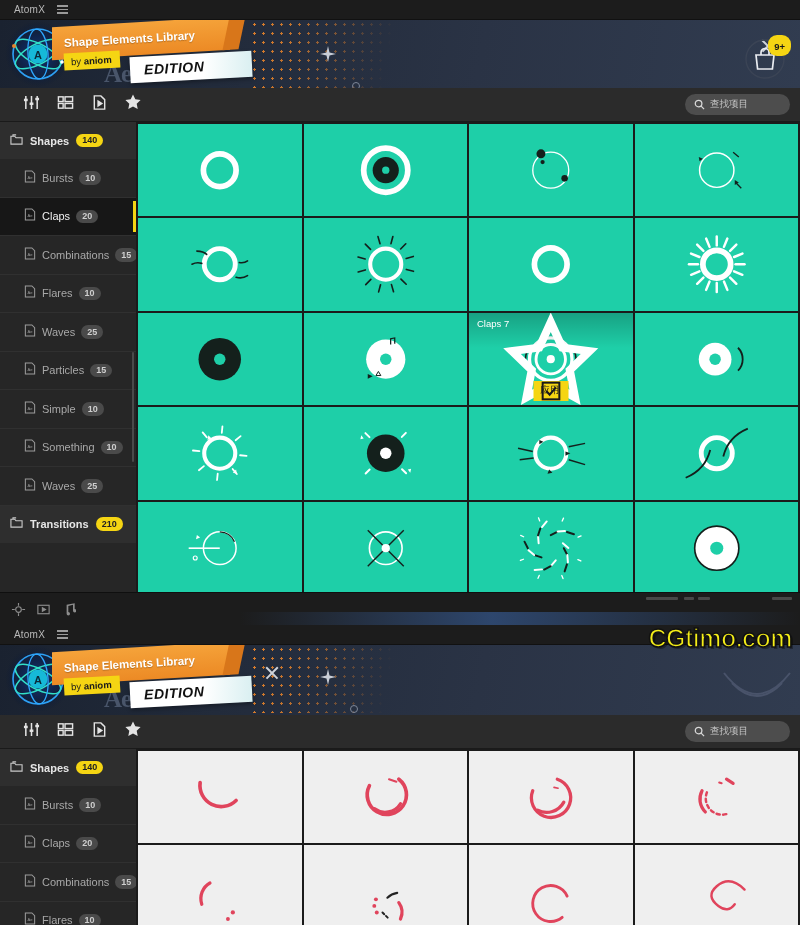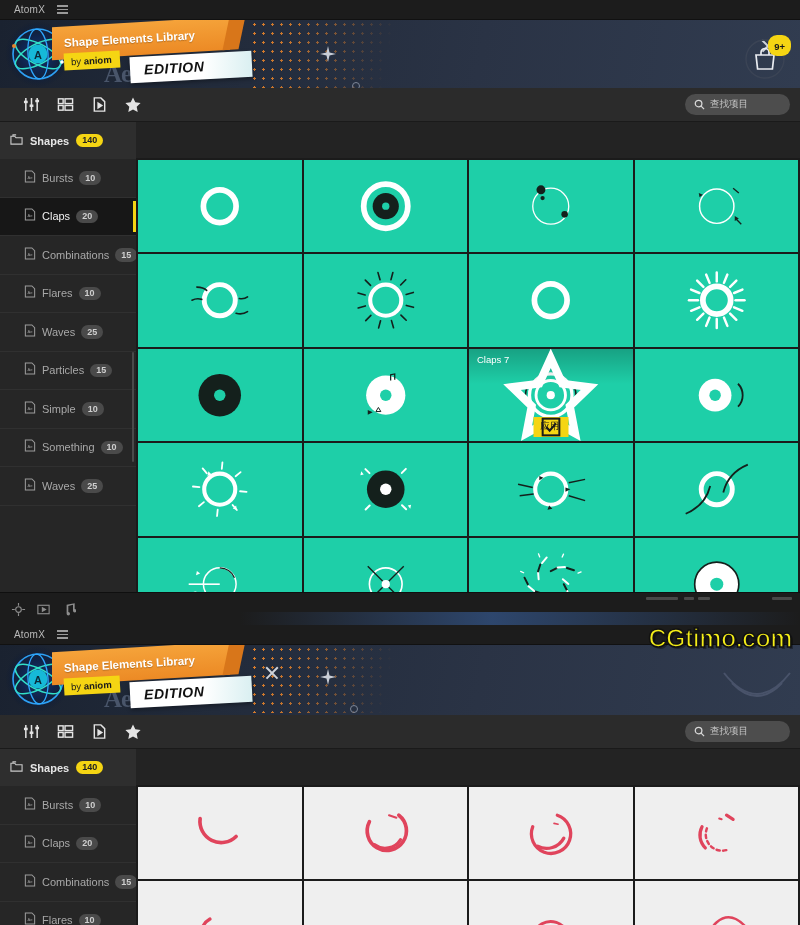--- a/index.html
+++ b/index.html
@@ -55,21 +55,21 @@
      background:linear-gradient(95deg,#ffffff 60%,#d9eff1 100%); transform:rotate(-3deg);
      box-shadow:0 2px 4px rgba(0,0,0,.35); }
   .ribbon-white span { position:absolute; left:14px; top:5px; font-size:14px; font-weight:bold;
      color:#101010; font-style:italic; letter-spacing:.5px; }
   .banner-close { position:absolute; right:24px; top:18px; width:16px; height:16px; cursor:pointer; }
   .banner-close::before,.banner-close::after { content:""; position:absolute; left:0; top:7px;
      width:16px; height:1.6px; background:#cfd3da; }
   .banner-close::before { transform:rotate(45deg); } .banner-close::after { transform:rotate(-45deg); }
 
   
-  .toolbar { position:relative; height:34px; background:#2b2b2b; display:flex; align-items:center;
+  .toolbar { position:relative; height:34px; background:#2b2b2b; display:flex; 
      padding-left:16px; gap:4px; border-bottom:1px solid #1a1a1a; }
   .tbtn { width:30px; height:28px; display:flex; align-items:center; justify-content:center; cursor:pointer; }
   .search-box { position:absolute; right:10px; top:6px; width:105px; height:21px;
      background:#4d4d4d; border-radius:11px; display:flex; align-items:center; padding-left:9px; gap:5px; cursor:text; }
   .search-box .ph { font-size:9.5px; color:#c6c6c6; }
 
   
   .body { display:flex; height:calc(100% - 122px); }
   .sidebar { position:relative; width:136px; background:#262626; flex:0 0 136px; overflow:hidden; }
   .cat-group { background:#2e2e2e; }
@@ -81,21 +81,21 @@
   .sub-item { position:relative; display:flex; align-items:center; gap:6px; height:38.5px; padding-left:24px;
      border-bottom:1px solid #303030; cursor:pointer; }
   .sub-item .lbl { font-size:11px; color:#a8a8a8; }
   .sub-item.active { background:#171717; }
   .sub-item.active .lbl { color:#f0f0f0; }
   .sub-item.active::after { content:""; position:absolute; right:0; top:3px; bottom:3px; width:3px; background:#f5d513; }
   .sb-scroll { position:absolute; right:2px; top:230px; width:2.5px; height:110px; background:#4a4a4a; border-radius:2px; cursor:pointer; }
 
   
   .grid { flex:1; display:grid; grid-template-columns:repeat(4,1fr); grid-auto-rows:92.4px;
-     gap:2px; padding:2px 2px 0 2px; background:#1b1b1b; align-content:start; overflow:hidden;margin-top:36px; }
+     gap:2px; padding:2px 2px 0 2px; background:#1b1b1b; align-content:start; overflow:hidden; }
   .tile { position:relative; background:#1ECFA8; overflow:hidden; cursor:pointer; }
   .tile.lightbg { background:#efefef; }
   .tile svg { position:absolute; inset:0; width:100%; height:100%; }
   .tile-title { position:absolute; left:8px; top:5px; font-size:9.5px; color:#fff; z-index:3; }
   .fav-star { position:absolute; right:7px; top:4px; width:13px; height:13px; z-index:3; cursor:pointer; }
   .tile-hover::before { content:""; position:absolute; inset:0; z-index:1;
      background:linear-gradient(180deg, rgba(0,0,0,.22) 0%, rgba(0,0,0,0) 38%); }
   .apply-btn { position:absolute; left:50%; transform:translateX(-50%); bottom:4px; z-index:4;
      background:#f5d513; color:#1a1a1a; font-size:9.5px; display:flex; align-items:center; gap:4px;
      padding:3px 9px 4px 7px; cursor:pointer; }
@@ -290,20 +290,30 @@
                 <span class="pill">10</span>
               </div>
               <div class="sub-item">
                 <span><svg width="12" height="13" viewBox="0 0 12 14" fill="none" stroke="#9b9b9b" stroke-width="1.1">
                     <path d="M1 1 h7 l3 3 v9 H1 Z"></path>
                     <text x="6" y="10.2" font-size="4.4" fill="#9b9b9b" stroke="none" text-anchor="middle" font-family="Liberation Sans, sans-serif">Ae</text>
                   </svg></span>
                 <span class="lbl">Waves</span>
                 <span class="pill">25</span>
               </div>
+            </div>
+          </div>
+          <div class="cat-group">
+            <div class="cat-head">
+              <span><svg width="13" height="13" viewBox="0 0 14 14" fill="none" stroke="#c9c9c9" stroke-width="1.2">
+                  <path d="M1 3.5 h4 l1.4 1.6 H13 V12 H1 Z"></path>
+                  <path d="M3.2 3.5 V2 h3.4"></path>
+                </svg></span>
+              <span class="lbl">Transitions</span>
+              <span class="pill yellow">210</span>
             </div>
           </div>
         <div class="sb-scroll"></div>
       </div>
       <div class="grid" id="grid-top">
           <div class="tile">
             <svg viewBox="0 0 200 92" preserveAspectRatio="xMidYMid meet">
               <circle cx="100" cy="46" r="20" fill="none" stroke="#ffffff" stroke-width="7"></circle>
             </svg>
           </div>

